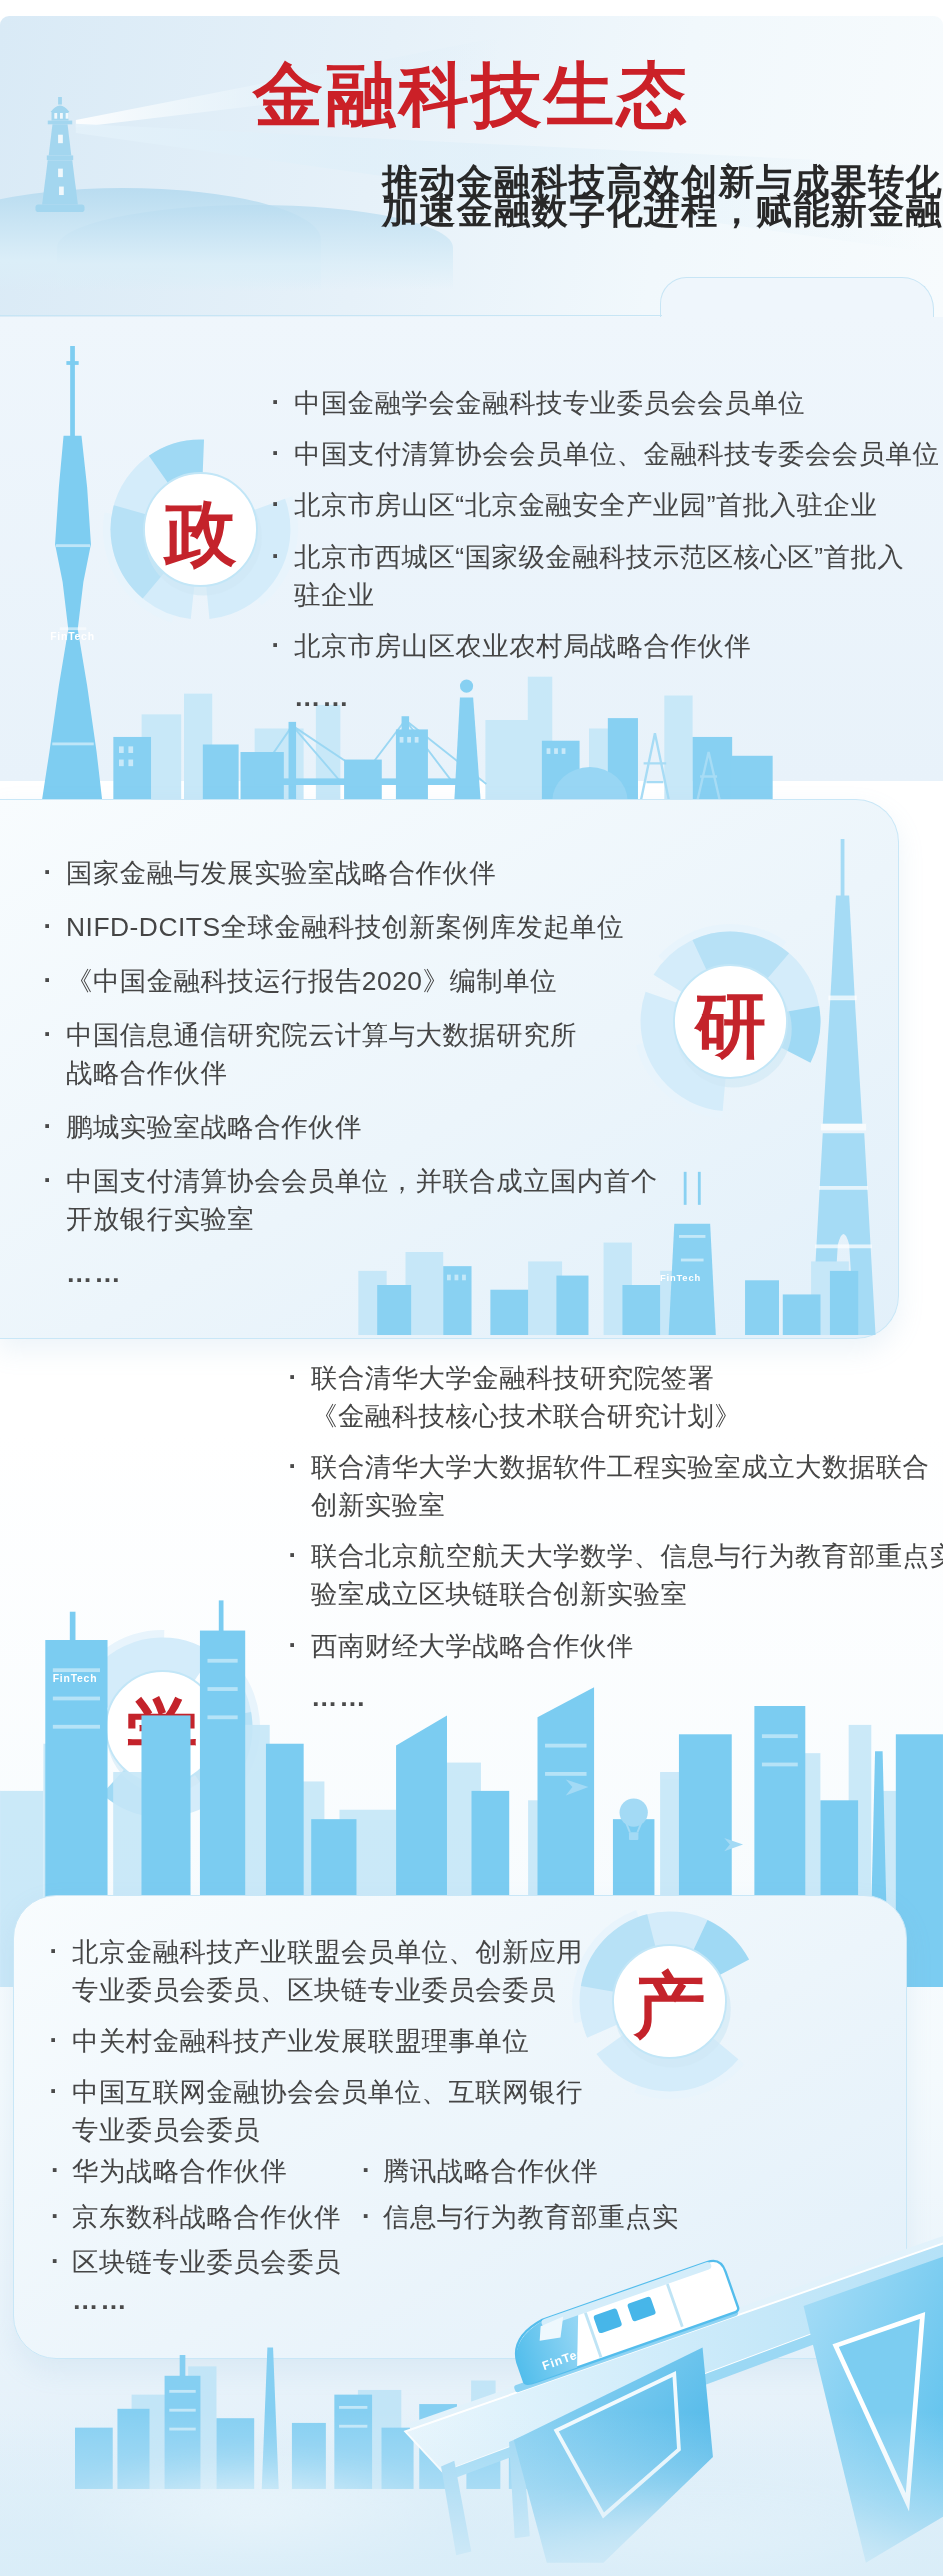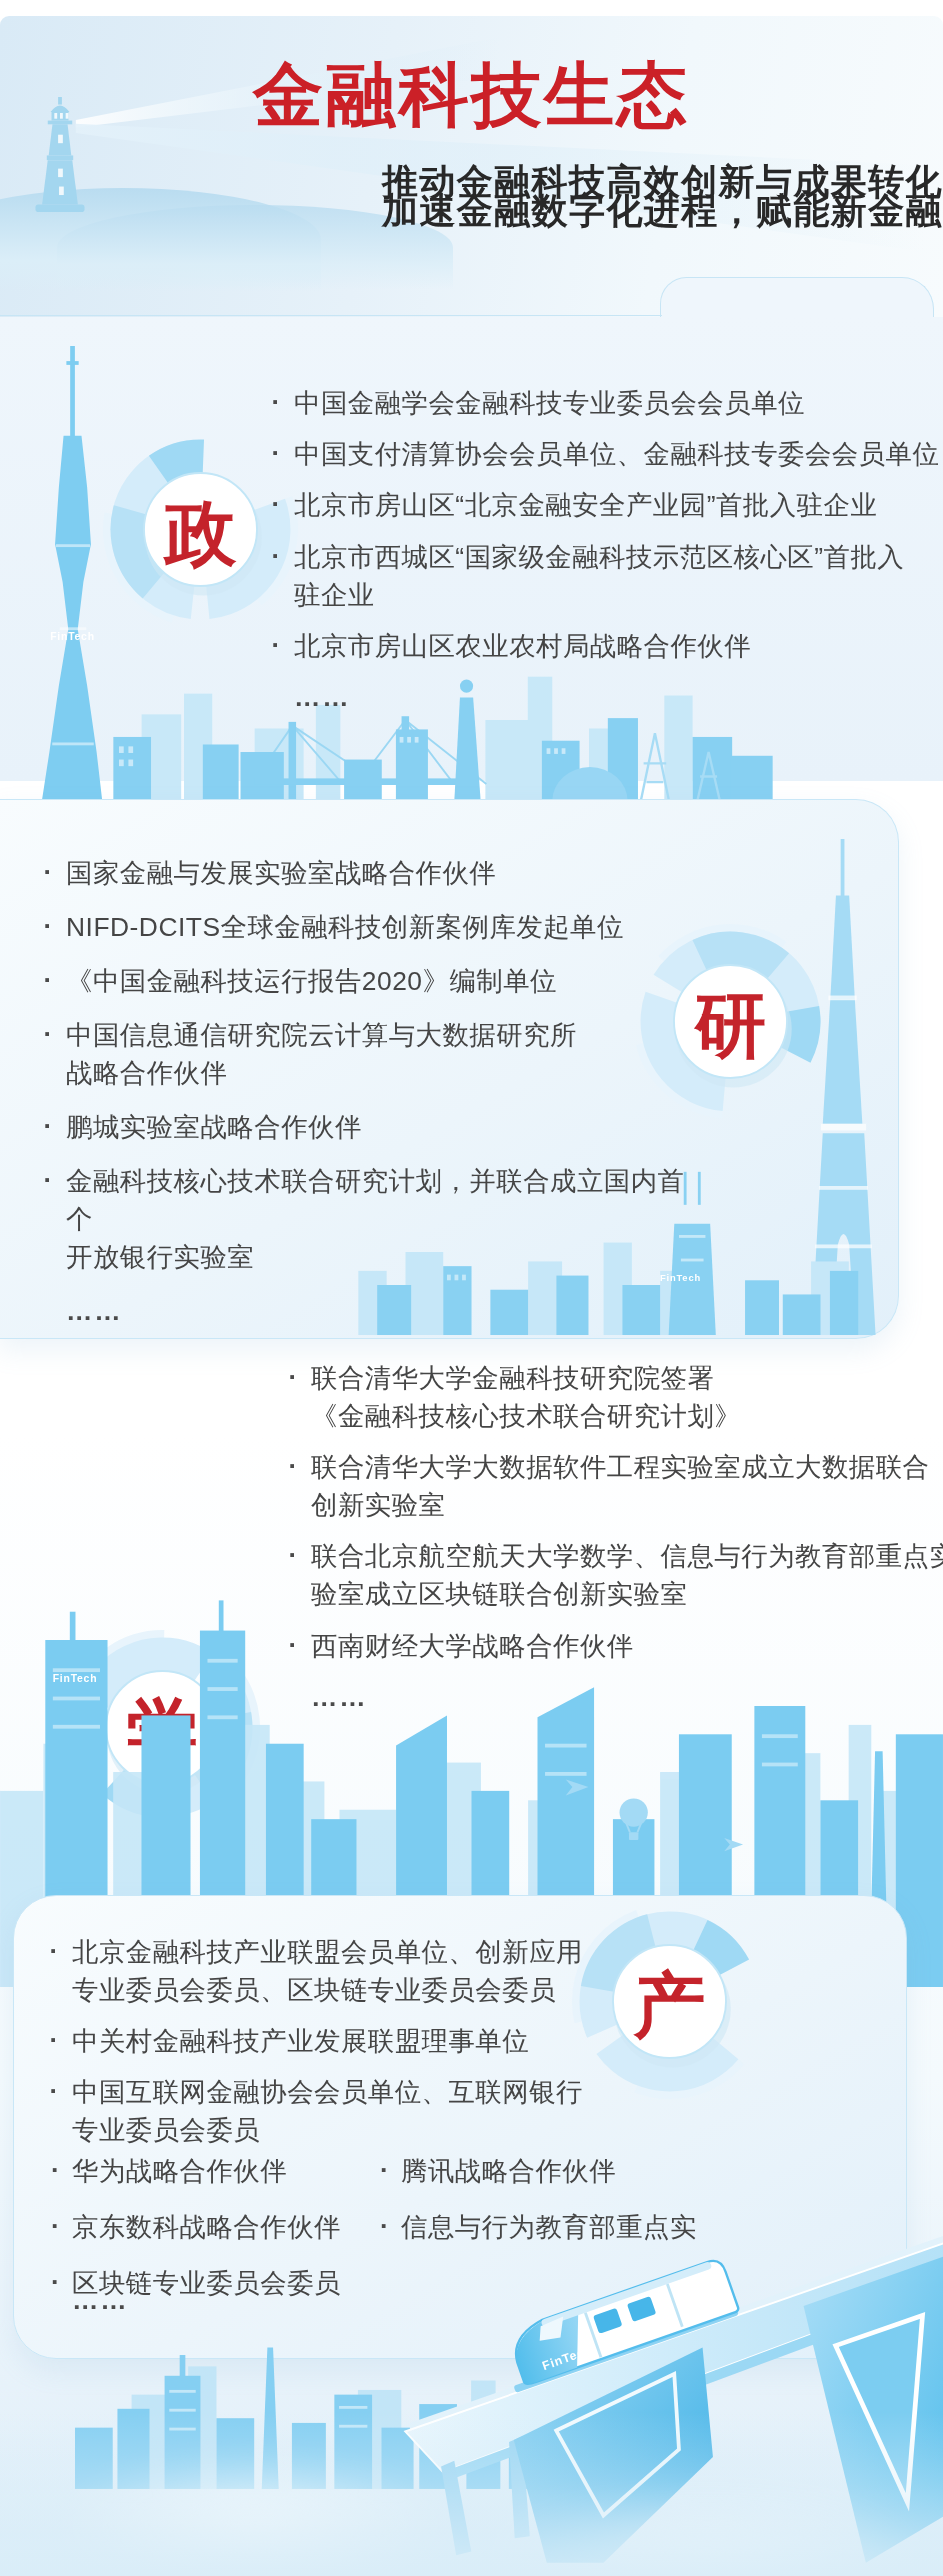--- a/index.html
+++ b/index.html
@@ -27,21 +27,21 @@
   .card2{left:-1.9px;top:783px;width:900px;height:538px;border-radius:0 43px 43px 0;border-left:none;}
   .card4{left:13.2px;top:1879px;width:892px;height:462px;border-radius:43px;}
 
   
   .blist{list-style:none;margin:0;padding:0;display:flex;flex-direction:column;gap:13.2px;}
   .blist li{position:relative;font-size:26.4px;line-height:38px;color:#454545;font-weight:500;
             letter-spacing:0.5px;white-space:pre-line;}
   .blist li::before{content:"·";position:absolute;left:-22.6px;top:-0.9px;font-weight:800;color:#4a4a4a;}
   .blist li.no-dot::before{content:"";}
   .blist li.no-dot{font-weight:700;letter-spacing:1.9px;color:#4a4a4a;}
-  .pgrid{display:grid;grid-template-columns:311px auto;column-gap:0;row-gap:7.5px;gap:18px;}
+  .pgrid{display:grid;grid-template-columns:311px auto;column-gap:0;row-gap:7.5px;}
   .pgrid li{position:relative;font-size:26.4px;line-height:38px;color:#454545;font-weight:500;
             letter-spacing:0.5px;list-style:none;}
   .pgrid li::before{content:"·";position:absolute;left:-21px;top:-0.9px;font-weight:800;color:#4a4a4a;}
 
   
   .badge{width:211px;height:211px;}
   .badge-char{font-size:76px;font-weight:900;fill:#c4232b;font-family:"Liberation Sans","DejaVu Sans",sans-serif;}
 
   
   .fintech-label{color:#ffffff;font-weight:700;font-size:10.4px;letter-spacing:0.8px;text-align:center;}
@@ -263,21 +263,21 @@
     <text class="badge-char" text-anchor="middle" dominant-baseline="central" dy="4">研</text>
   </svg>
 
   <ul class="abs blist" style="left:66px;top:823px;width:641px;padding-top:15px;gap:16px;">
     <li>国家金融与发展实验室战略合作伙伴</li>
     <li>NIFD-DCITS全球金融科技创新案例库发起单位</li>
     <li>《中国金融科技运行报告2020》编制单位</li>
     <li>中国信息通信研究院云计算与大数据研究所
 战略合作伙伴</li>
     <li>鹏城实验室战略合作伙伴</li>
-    <li>金融科技核心技术联合研究计划，并联合成立国内首个
+    <li>中国支付清算协会会员单位，并联合成立国内首个
 开放银行实验室</li>
     <li class="no-dot">……</li>
   </ul>
 
   <svg class="abs badge" style="left:57px;top:1606px;" viewBox="-112 -112 224 224">
     <use href="#ringdef" transform="rotate(200)"></use>
     <circle cx="3" cy="8" r="62" fill="#cfe7f5" opacity=".6"></circle>
     <circle r="60" fill="#ffffff" stroke="#c2e6f7" stroke-width="2"></circle>
     <text class="badge-char" text-anchor="middle" dominant-baseline="central" dy="4">学</text>
   </svg>

